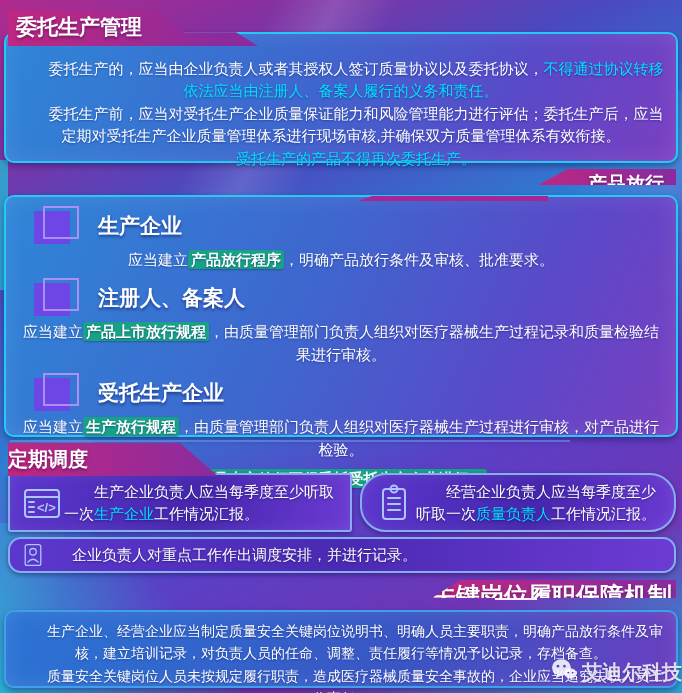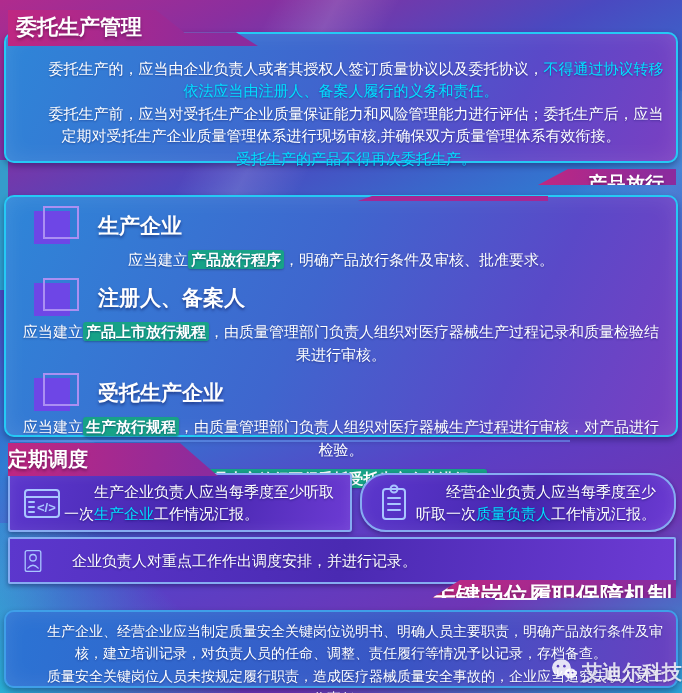--- a/index.html
+++ b/index.html
@@ -96,22 +96,22 @@
     box-shadow:0 2px 5px rgba(10,0,50,.4), inset 0 0 14px rgba(255,255,255,.08);
     display:flex; align-items:center; padding:4px 8px 4px 10px; color:#fff;
   }
   .card-1 { left:8px; width:344px; }
   .card-2 { left:360px; width:316px;border-radius:26px; }
   .card-icon { flex:0 0 44px; display:flex; align-items:center; justify-content:center; }
   .card-text { flex:1; font-size:15px; line-height:22px; text-indent:2em;
     text-shadow:0 1px 2px rgba(0,10,70,.5); }
 
   .row-box {
-    position:absolute; z-index:1; left:8px; width:668px; top:537px; height:47px;
-    border:2px solid #86acf2; border-radius:2px;
+    position:absolute; z-index:1; left:8px; width:668px; top:537px; height:36px;
+    border:2px solid #86acf2; border-radius:13px;
     background:linear-gradient(100deg,#5c37cd 0%,#4a2ab2 50%,#6d3bd4 100%);
     box-shadow:0 2px 5px rgba(10,0,50,.4);
     display:flex; align-items:center; padding:0 10px; color:#fff;
   }
   .row-icon { flex:0 0 34px; display:flex; align-items:center; }
   .row-text { font-size:15px; line-height:20px; margin-left:18px;
     text-shadow:0 1px 2px rgba(0,10,70,.5); }
 
   svg.lineicon { stroke:#a9c6ff; fill:none; stroke-width:2; stroke-linecap:round; stroke-linejoin:round; }
   svg.lineicon text { stroke:none; fill:#a9c6ff; font-weight:bold; }

